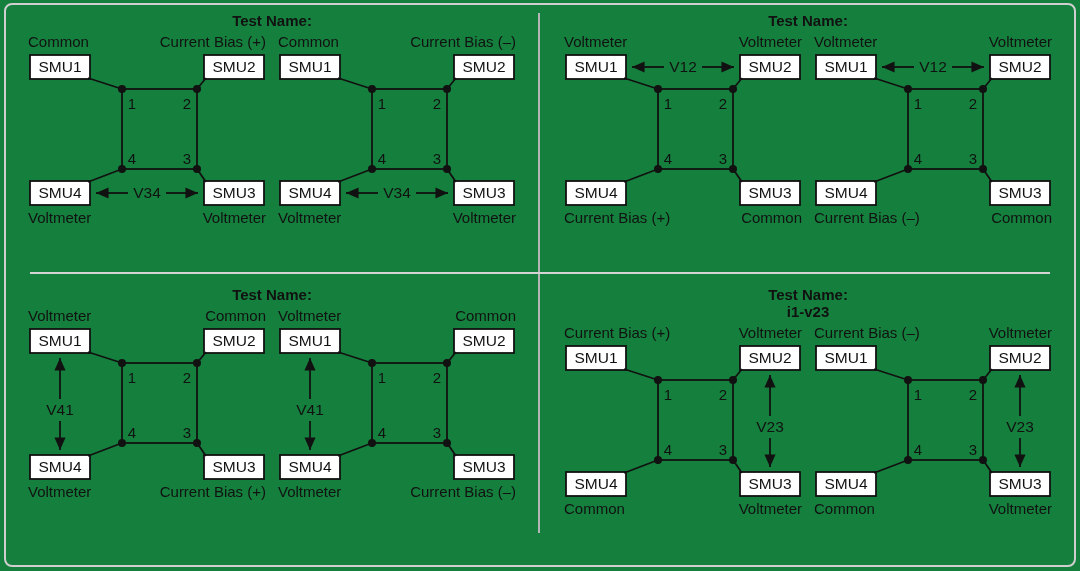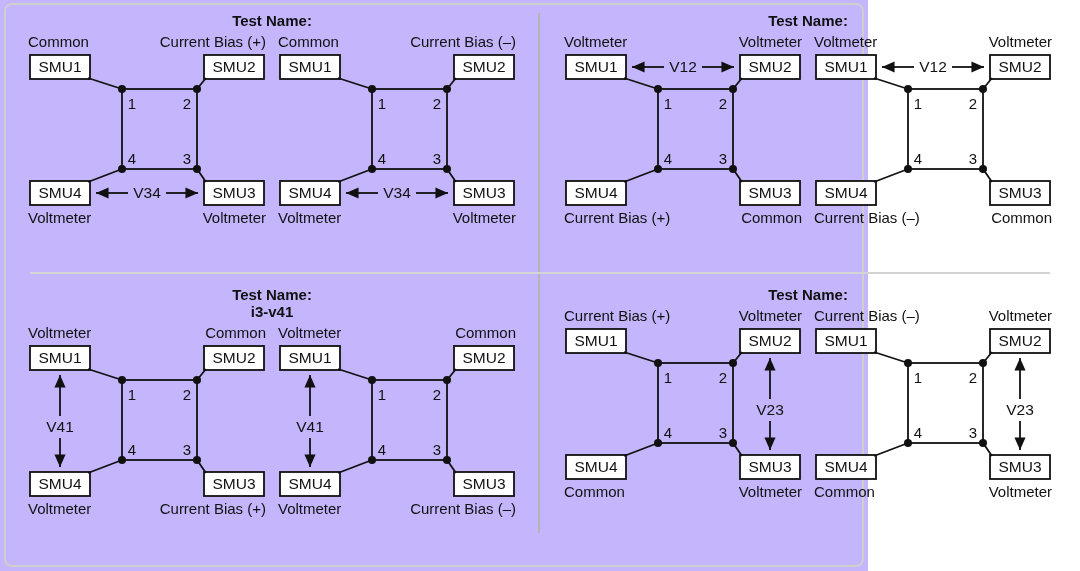--- a/index.html
+++ b/index.html
@@ -1,17 +1,17 @@
 <!DOCTYPE html>
 <html><head>
 <meta charset="utf-8">
 <style>
   html,body{margin:0;padding:0;background:#fff;}
   body{width:1080px;height:571px;overflow:hidden;font-family:"Liberation Sans",sans-serif;}
-  .screen{position:relative;width:868px;height:571px;background:#c4b5fd;}
+  .screen{position:relative;width:1080px;height:571px;background:#15803d;}
   .frame{position:absolute;left:4px;top:3px;right:4px;bottom:4px;border:2px solid #cfcfcf;border-radius:8px;}
   .divider-v{position:absolute;left:538px;top:13px;width:2px;height:520px;background:#b5b5b5;}
   .divider-h{position:absolute;left:30px;top:272px;width:1020px;height:2px;background:#d4d4d4;}
   .quad{position:absolute;width:528px;}
   .q0{left:8px;top:8px;} .q1{left:544px;top:8px;}
   .q2{left:8px;top:282px;} .q3{left:544px;top:282px;}
   .title{font-weight:700;font-size:15px;line-height:17px;text-align:center;color:#111;margin-top:4px;}
   .pair{display:flex;justify-content:center;margin-top:2px;}
   svg.diag{display:block;}
   .ln{stroke:#111;stroke-width:1.8;fill:none;}
@@ -175,21 +175,20 @@
         <text class="vlb" x="125" y="41" text-anchor="middle">V12</text>
         <text class="role" x="6" y="192">Current Bias (–)</text>
         <text class="role" x="244" y="192" text-anchor="end">Common</text>
       </svg>
     </div>
   </section>
 
   <section class="quad q2">
     <div class="title">
       <div>Test Name:</div>
-      <div>i3-v41</div>
     </div>
     <div class="pair">
 
       <svg class="diag" viewBox="0 0 250 200" width="250" height="200">
         <text class="role" x="6" y="16">Voltmeter</text>
         <text class="role" x="244" y="16" text-anchor="end">Common</text>
         <rect class="bx" x="8" y="24" width="60" height="24"></rect>
         <text class="smu" x="38" y="41" text-anchor="middle">SMU1</text>
         <rect class="bx" x="182" y="24" width="60" height="24"></rect>
         <text class="smu" x="212" y="41" text-anchor="middle">SMU2</text>
@@ -246,20 +245,21 @@
         <text class="vlb" x="38" y="110" text-anchor="middle">V41</text>
         <text class="role" x="6" y="192">Voltmeter</text>
         <text class="role" x="244" y="192" text-anchor="end">Current Bias (–)</text>
       </svg>
     </div>
   </section>
 
   <section class="quad q3">
     <div class="title">
       <div>Test Name:</div>
+      <div>i1-v23</div>
     </div>
     <div class="pair">
 
       <svg class="diag" viewBox="0 0 250 200" width="250" height="200">
         <text class="role" x="6" y="16">Current Bias (+)</text>
         <text class="role" x="244" y="16" text-anchor="end">Voltmeter</text>
         <rect class="bx" x="8" y="24" width="60" height="24"></rect>
         <text class="smu" x="38" y="41" text-anchor="middle">SMU1</text>
         <rect class="bx" x="182" y="24" width="60" height="24"></rect>
         <text class="smu" x="212" y="41" text-anchor="middle">SMU2</text>

